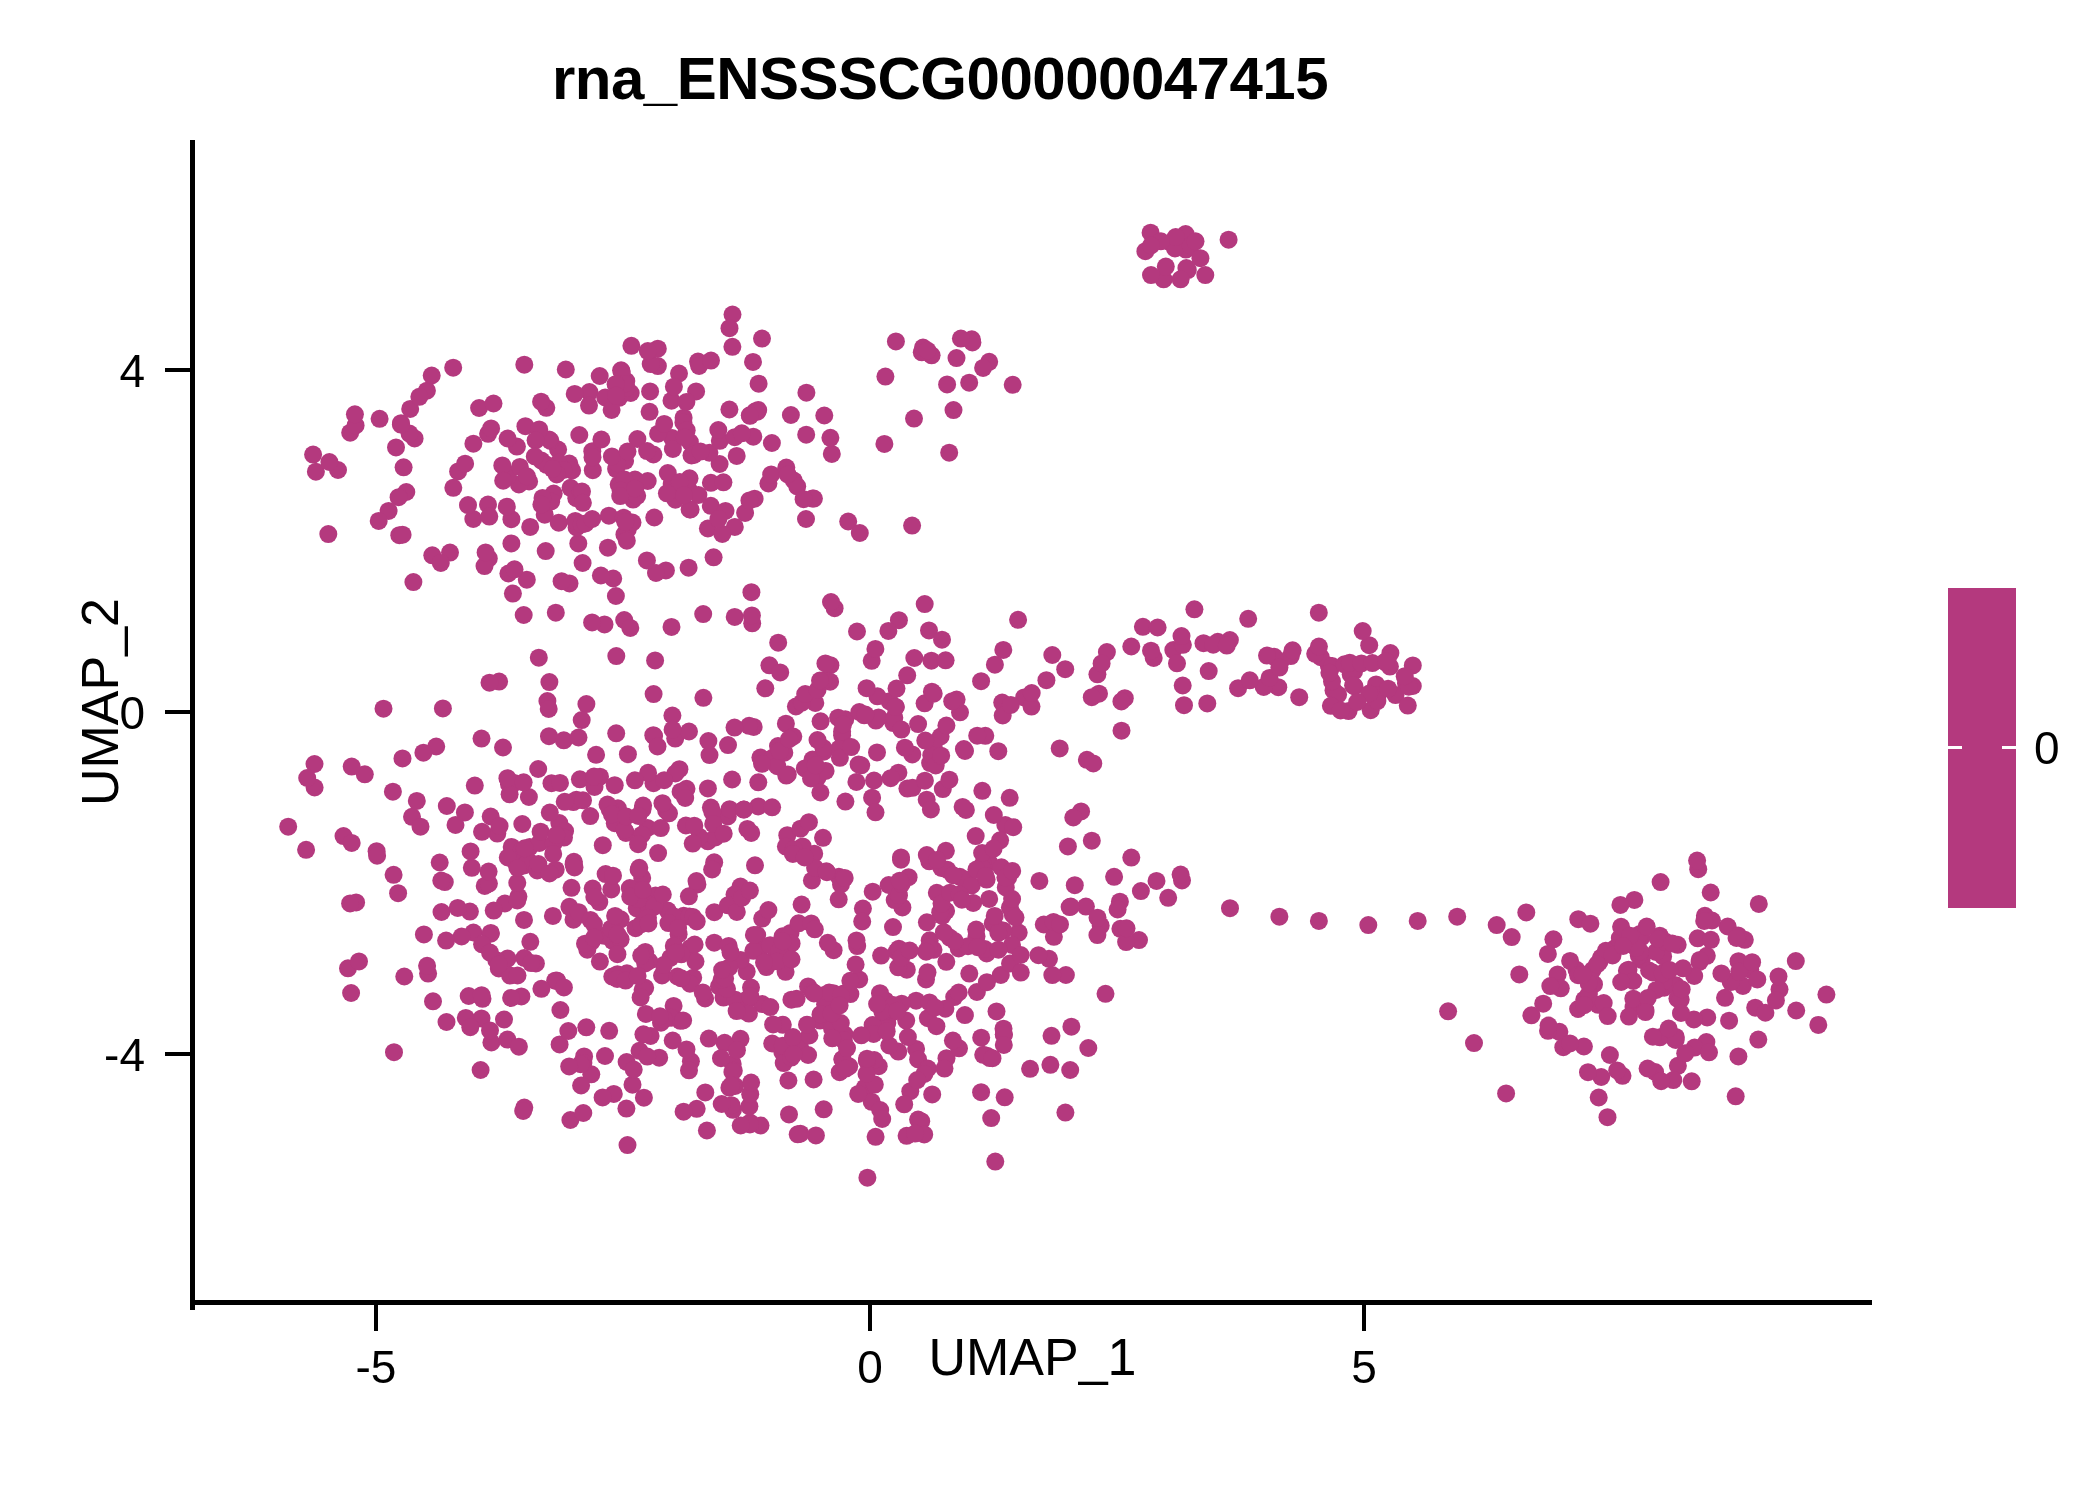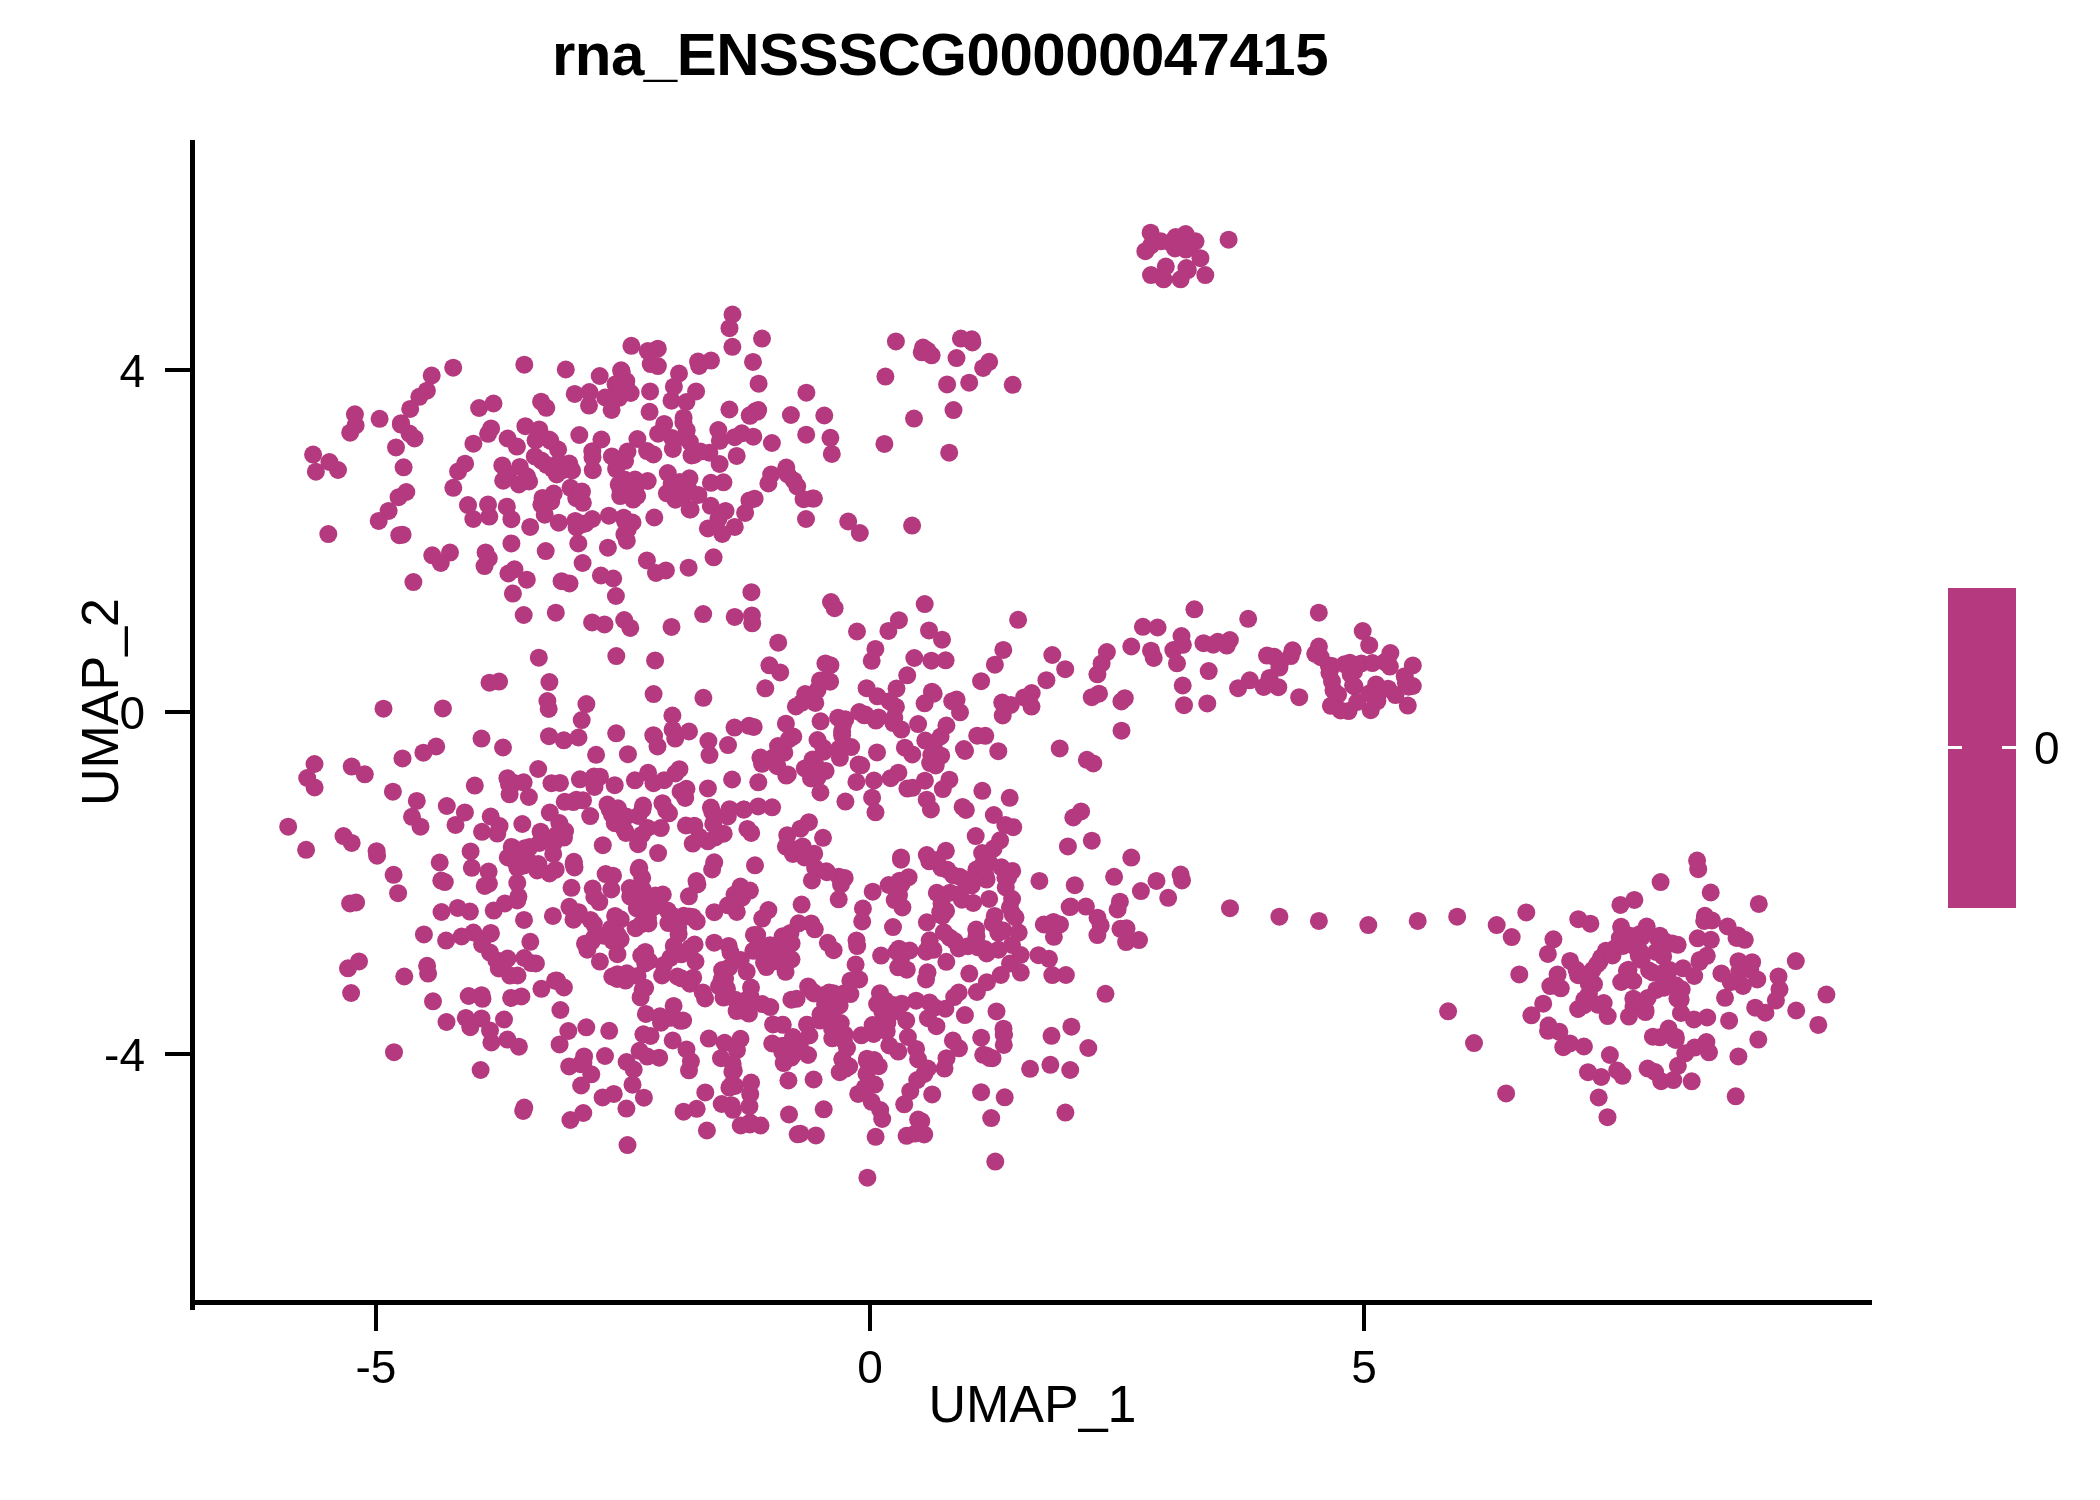--- a/index.html
+++ b/index.html
@@ -16,21 +16,21 @@
   #figure {
     position: relative;
     width: 2100px;
     height: 1500px;
     background: #ffffff;
   }
   
   #plot-title {
     position: absolute;
     left: 0;
-    top: 20px;
+    top: 44px;
     width: 1880px;
     text-align: center;
     font-size: 60px;
     font-weight: bold;
     color: #000000;
     letter-spacing: -0.5px;
     white-space: nowrap;
   }
   
   #panel {
@@ -84,21 +84,21 @@
     top: 1340px;
     font-size: 46px;
     color: #000000;
     text-align: center;
     white-space: nowrap;
     transform: translateX(-50%);
   }
   #xlabel {
     position: absolute;
     left: 193px;
-    top: 1374px;
+    top: 1327px;
     width: 1679px;
     text-align: center;
     font-size: 52px;
     color: #000000;
   }
   #ylabel {
     position: absolute;
     left: -300px;
     top: 672px;
     width: 800px;

